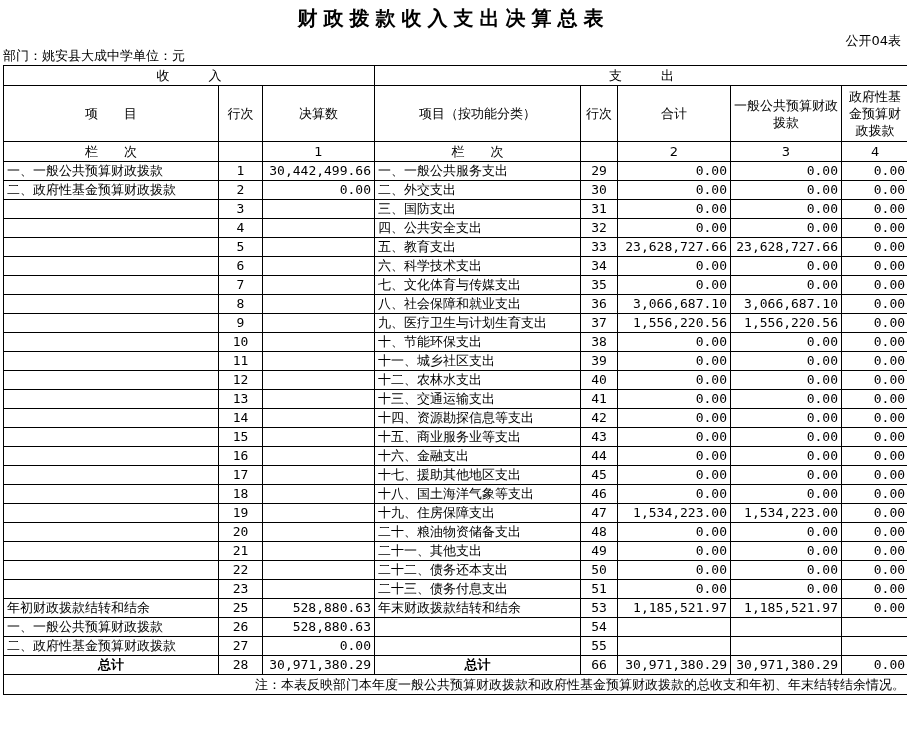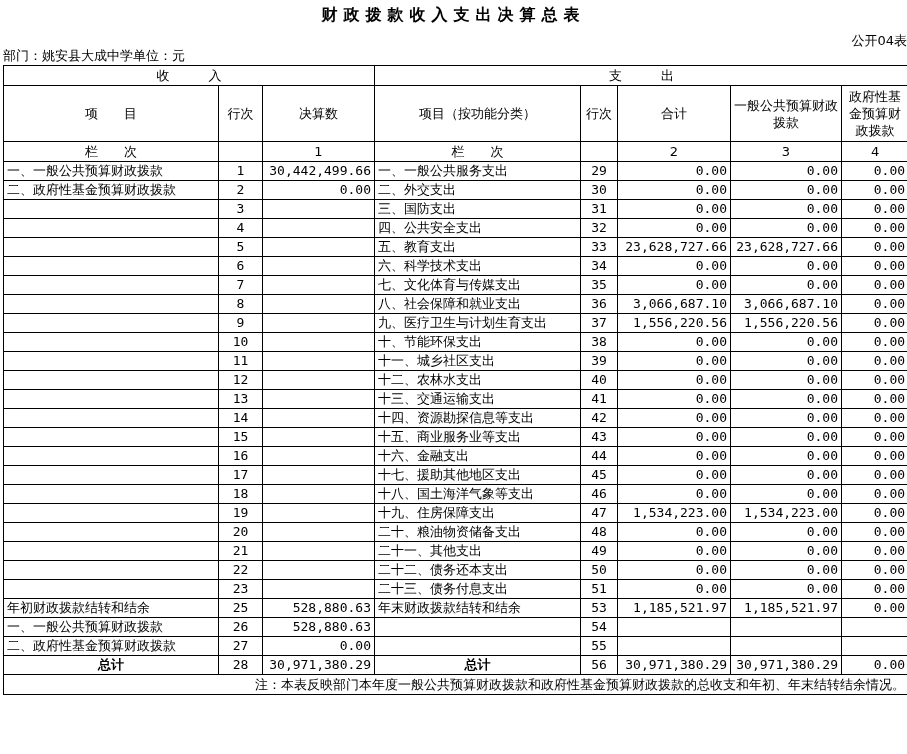--- a/index.html
+++ b/index.html
@@ -7,29 +7,29 @@
   .page {
     width: 907px; height: 754px;
     background: #ffffff; color: #000000;
     font-family: "DejaVu Sans", "Liberation Sans", sans-serif;
     overflow: hidden; position: relative;
   }
   .title {
     text-align: center;
     font-family: "Liberation Serif", "DejaVu Serif", serif;
     font-weight: bold;
-    font-size: 16px;
+    font-size: 20px;
     letter-spacing: 6px;
     padding-top: 5px;
     height: 33px;
   }
   .meta-line1 {
     text-align: right;
     font-size: 13px;
-    padding-right: 0;
+    padding-right: 6px;
     height: 15px;
     line-height: 15px;
   }
   .meta-line2 {
     display: flex;
     font-size: 13px;
     padding: 0 3px;
     height: 17px;
     line-height: 15px;
   }
@@ -379,21 +379,21 @@
           <td class="line">55</td>
           <td class="num"></td>
           <td class="num"></td>
           <td class="num"></td>
         </tr>
         <tr>
           <td class="item bold-center">总计</td>
           <td class="line">28</td>
           <td class="num">30,971,380.29</td>
           <td class="item bold-center">总计</td>
-          <td class="line">56</td>
+          <td class="line">66</td>
           <td class="num">30,971,380.29</td>
           <td class="num">30,971,380.29</td>
           <td class="num">0.00</td>
         </tr>
       </tbody>
     <tbody>
       <tr class="note-row">
         <td colspan="8">注：本表反映部门本年度一般公共预算财政拨款和政府性基金预算财政拨款的总收支和年初、年末结转结余情况。</td>
       </tr>
     </tbody>

